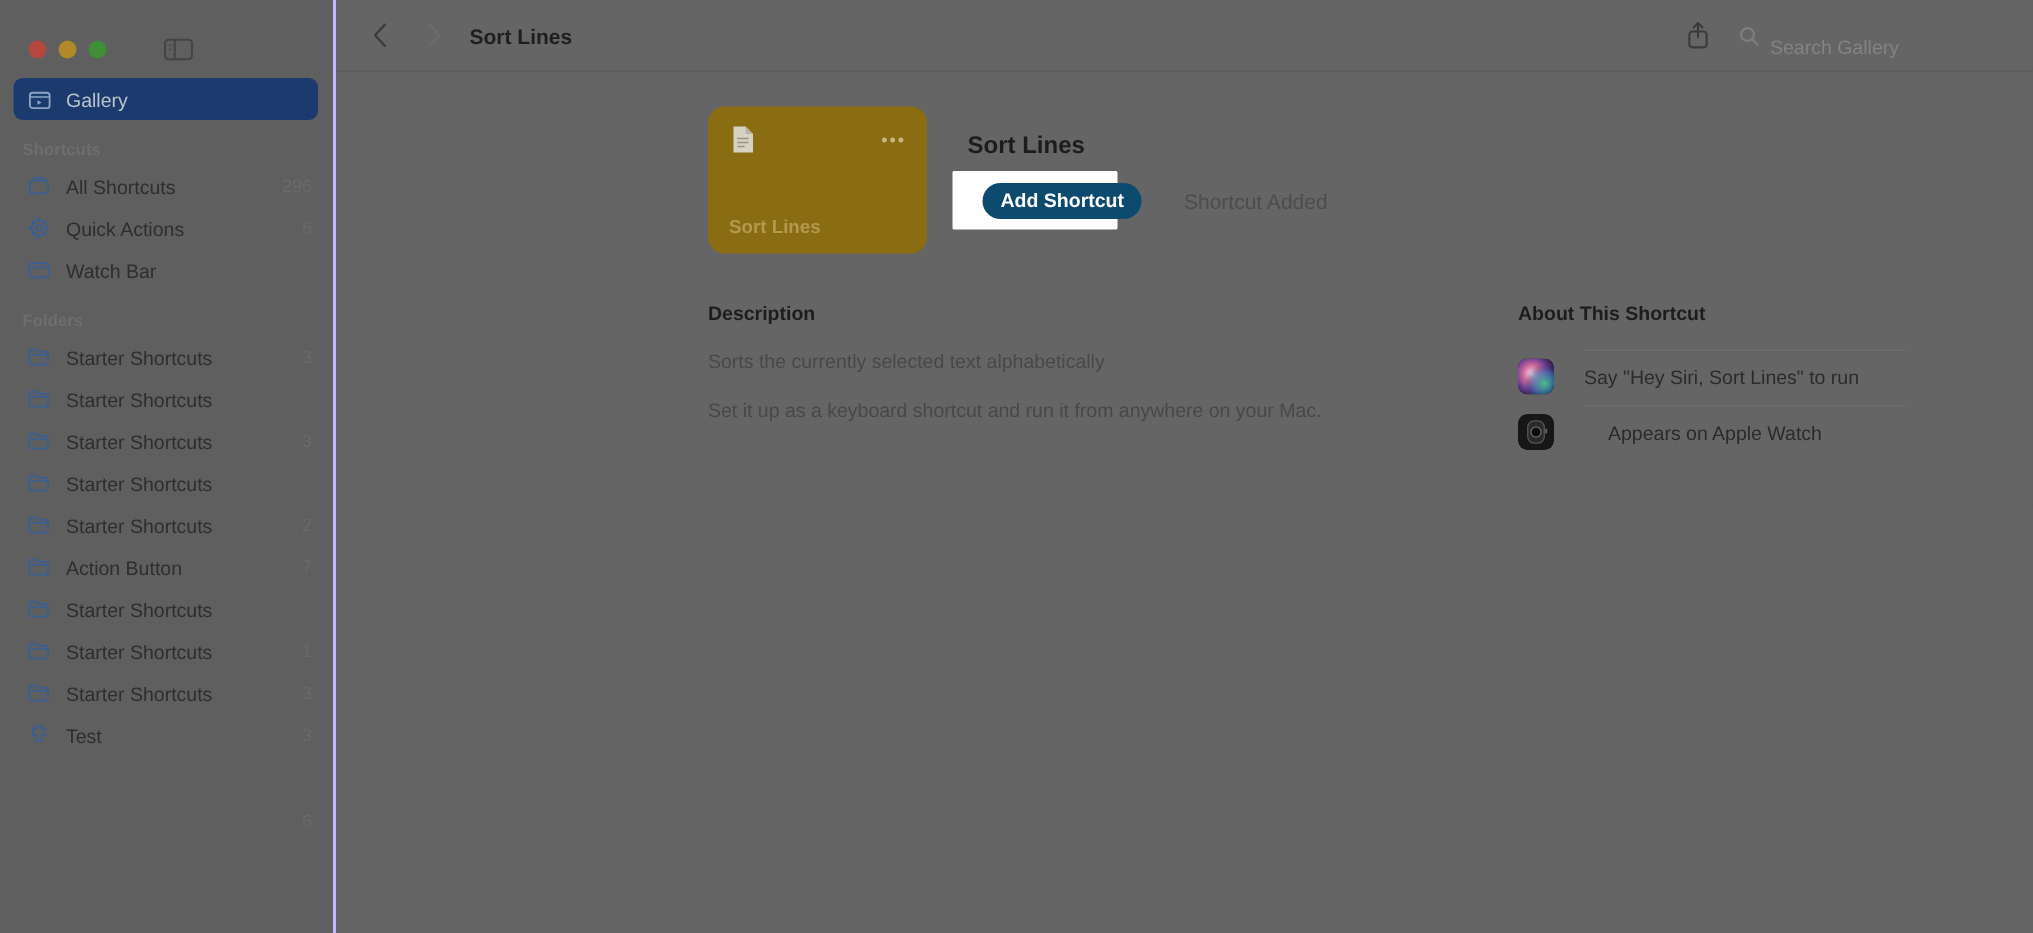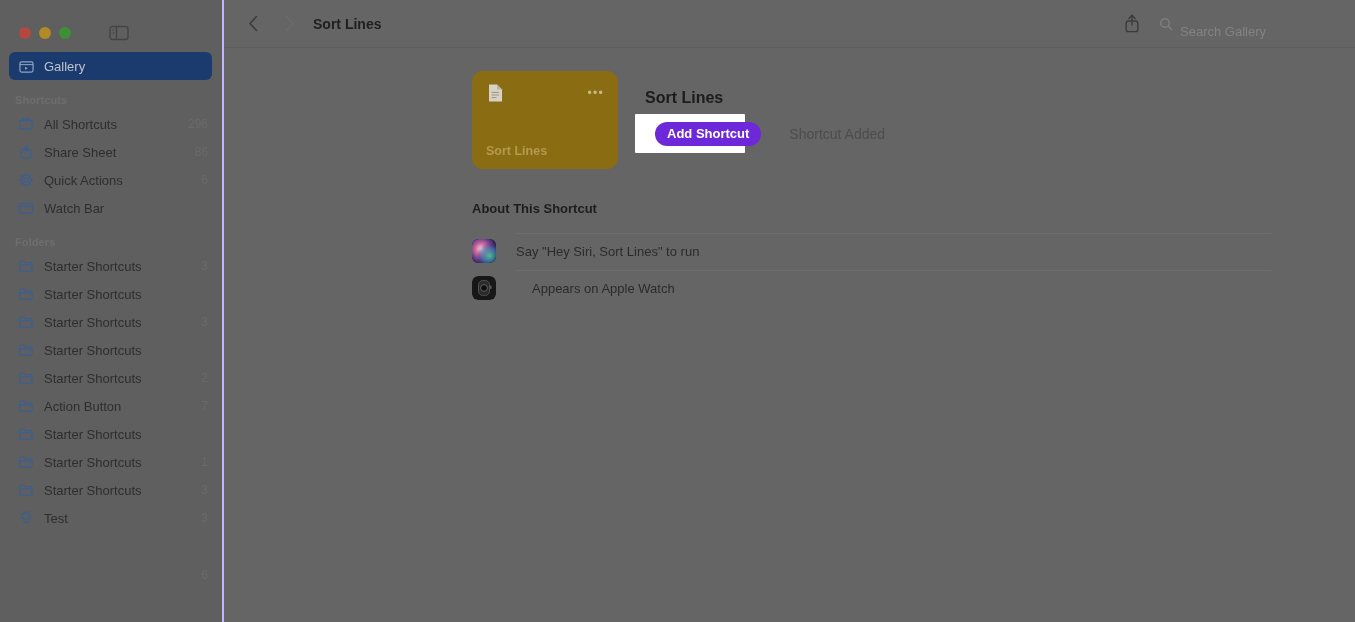--- a/index.html
+++ b/index.html
@@ -87,21 +87,21 @@
   #shortcut-title { font-size:16px; font-weight:bold; color:#1c1c1c; }
 
   #actionrow { display:flex; align-items:center; margin-top:7px; height:40px; }
   #highlight {
     position:absolute; left:-10px; top:43px; width:110px; height:39px;
     background:#ffffff; border-radius:1px;
   }
   #add-btn {
     position:relative; z-index:2;
     height:24px; padding:0 12px; border:none; border-radius:12px;
-    background:#6d28d9; color:#ffffff; font-size:13px; font-weight:bold;
+    background:#0c4a6e; color:#ffffff; font-size:13px; font-weight:bold;
     font-family:"Liberation Sans", sans-serif; line-height:24px;
     display:flex; align-items:center; margin-left:10px;
   }
   #added-label { position:relative; z-index:2; font-size:14px; color:#4d4d4d; margin-left:28px; }
 
   #columns { display:flex; padding:0 0 0 248px; margin-top:20px; }
   .col { }
   .col.left { width:540px; flex:0 0 540px; }
   .col.right { flex:1; padding-right:38px; }
   .col-head { font-size:13px; font-weight:bold; color:#1d1d1d; margin-bottom:17px; }
@@ -152,31 +152,20 @@
       <span class="ico">
         <svg width="16" height="16" viewBox="0 0 16 16">
             <rect x="2" y="4.5" width="12" height="8.5" rx="1.8" fill="none" stroke="#3c5f90" stroke-width="1.3"></rect>
             <path d="M4 4.5 L5.2 2.6 H10.8 L12 4.5" fill="none" stroke="#3c5f90" stroke-width="1.3" stroke-linejoin="round"></path>
           </svg>
       </span>
       <span class="lbl">All Shortcuts</span>
       <span class="cnt">296</span>
     </div>
 
-    <div class="row">
-      <span class="ico">
-        <svg width="16" height="16" viewBox="0 0 16 16">
-            <rect x="3" y="6" width="10" height="8" rx="1.8" fill="none" stroke="#3c5f90" stroke-width="1.3"></rect>
-            <line x1="8" y1="2.4" x2="8" y2="8.4" stroke="#3c5f90" stroke-width="1.3"></line>
-            <path d="M6 4.4 L8 2.4 L10 4.4" fill="none" stroke="#3c5f90" stroke-width="1.3" stroke-linejoin="round" stroke-linecap="round"></path>
-          </svg>
-      </span>
-      <span class="lbl">Share Sheet</span>
-      <span class="cnt">86</span>
-    </div>
 
     <div class="row">
       <span class="ico">
         <svg width="16" height="16" viewBox="0 0 16 16">
             <g fill="none" stroke="#3c5f90" stroke-width="1.25">
               <circle cx="8" cy="8" r="2.1"></circle>
               <path d="M8 1.6 L9.3 3.2 H6.7 Z M8 14.4 L6.7 12.8 H9.3 Z M1.6 8 L3.2 6.7 V9.3 Z M14.4 8 L12.8 9.3 V6.7 Z M3.5 3.5 L5.5 4.1 L4.1 5.5 Z M12.5 12.5 L10.5 11.9 L11.9 10.5 Z M12.5 3.5 L11.9 5.5 L10.5 4.1 Z M3.5 12.5 L4.1 10.5 L5.5 11.9 Z" stroke-linejoin="round"></path>
             </g>
           </svg>
       </span>
@@ -361,20 +350,25 @@
           <div id="actionrow">
             <div id="highlight"></div>
             <button id="add-btn">Add Shortcut</button>
             <span id="added-label">Shortcut Added</span>
           </div>
         </div>
       </div>
 
       <div id="columns">
 
+        <div class="col left">
+          <div class="col-head">Description</div>
+          <div class="desc-p">Sorts the currently selected text alphabetically</div>
+          <div class="desc-p">Set it up as a keyboard shortcut and run it from anywhere on your Mac.</div>
+        </div>
 
         <div class="col right">
           <div class="col-head">About This Shortcut</div>
 
           <div class="about-row">
             <span class="sep"></span>
             <span class="about-ico">
               <svg width="24" height="24" viewBox="0 0 24 24">
                 <defs>
                   <radialGradient id="sg1" cx="38%" cy="42%" r="72%">

